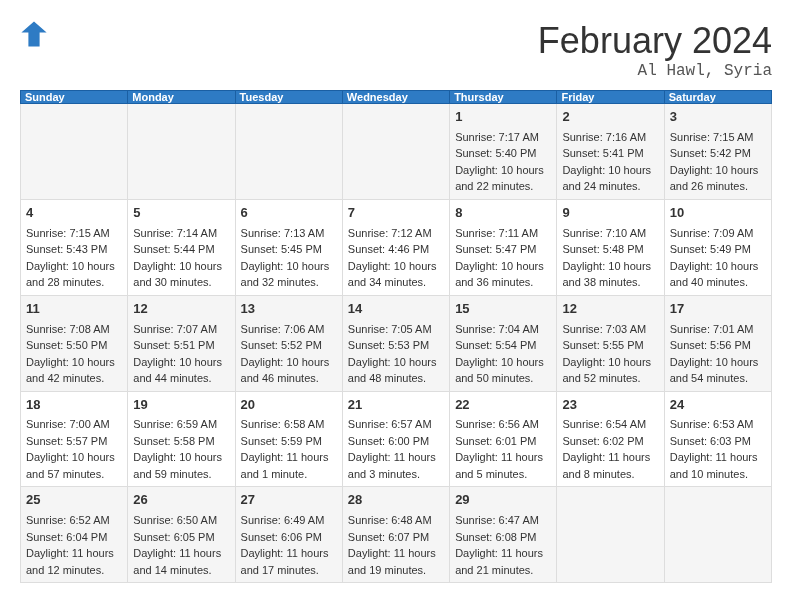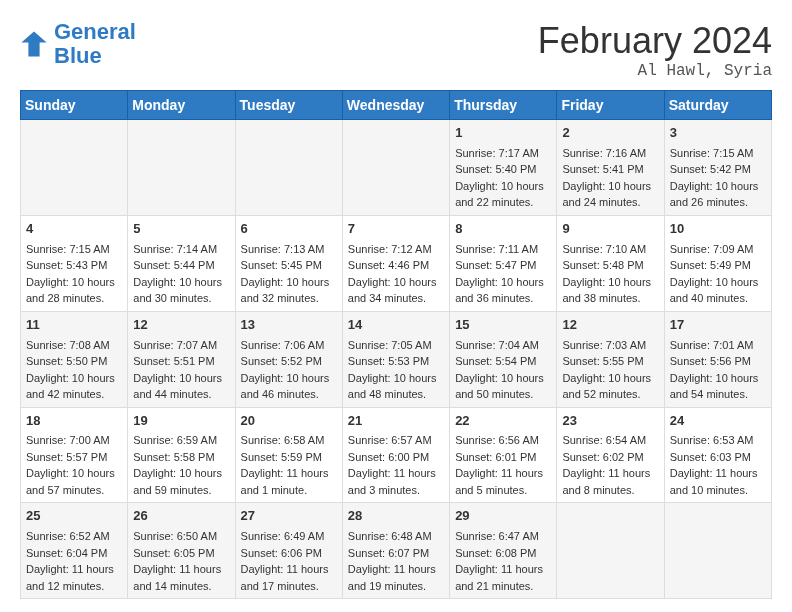--- a/index.html
+++ b/index.html
@@ -50,23 +50,23 @@
     table {
       width: 100%;
       border-collapse: collapse;
       font-size: 11px;
     }
     thead tr {
       background-color: #2e7bc4;
       color: #fff;
     }
     thead th {
-      padding: 6px 4px;
+      padding: 0 4px;
       text-align: left;
-      font-size: 14px;
+      font-size: 11px;
       font-weight: bold;
       border: 1px solid #1a5fa3;
     }
     tbody tr {
       vertical-align: top;
     }
     tbody td {
       border: 1px solid #ddd;
       padding: 4px 5px;
       height: 90px;
@@ -95,24 +95,20 @@
     }
   </style>
 </head>
 <body>
 
 <div class="header">
   <div class="logo">
     <svg class="logo-icon" viewBox="0 0 40 40">
       <polygon points="20,2 38,18 28,18 28,38 12,38 12,18 2,18" fill="#2e7bc4"></polygon>
     </svg>
-    <div class="logo-text">
-      <span style="color:#2e7bc4">General</span><br>
-      <span>Blue</span>
-    </div>
   </div>
   <div class="title-block">
     <div class="main-title">February 2024</div>
     <div class="sub-title">Al Hawl, Syria</div>
   </div>
 </div>
 
 <table>
   <thead>
     <tr>

